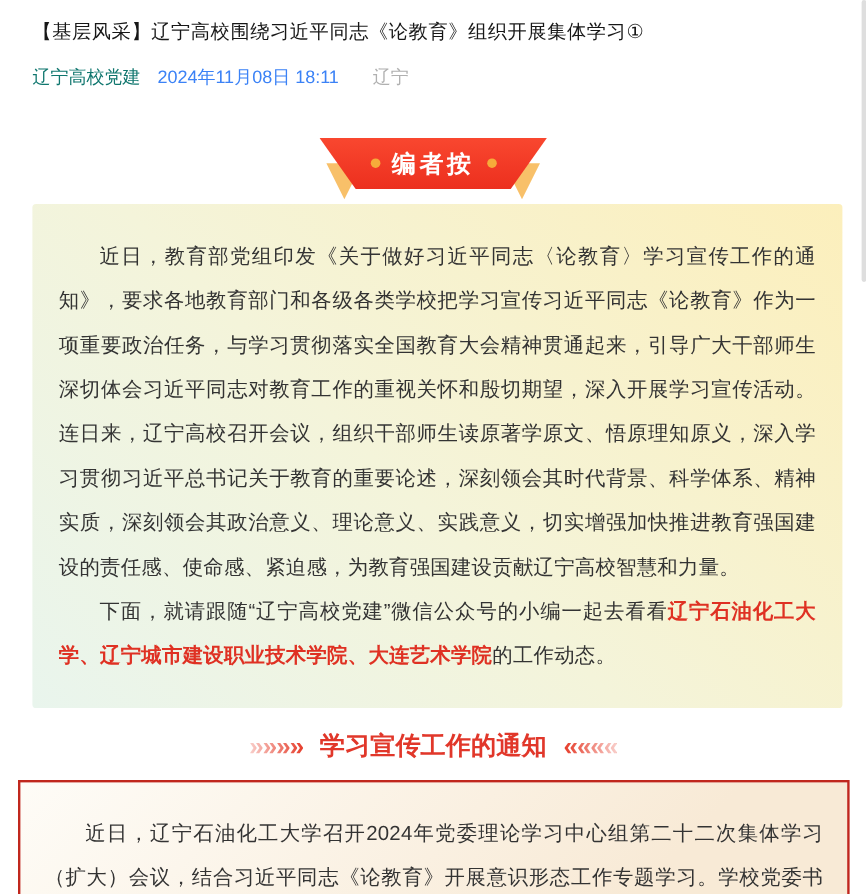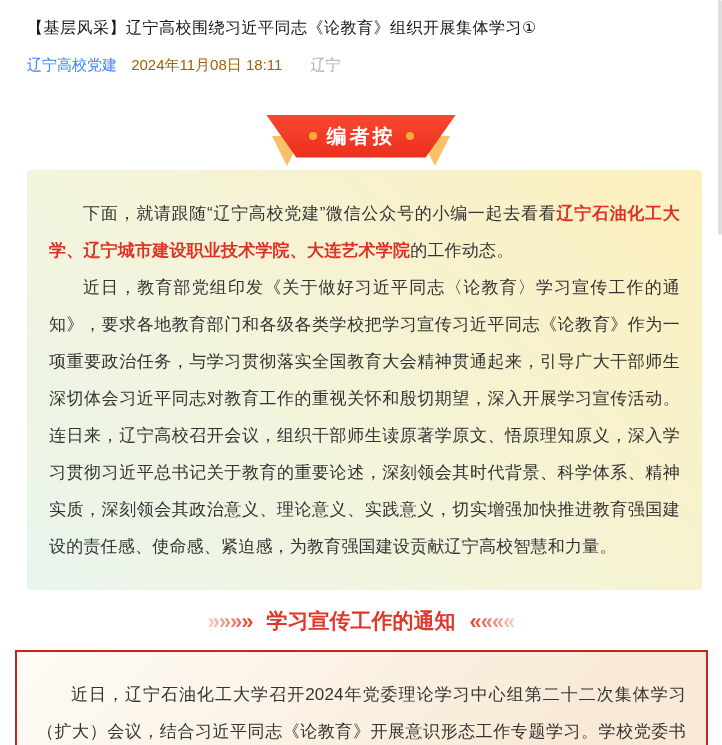--- a/index.html
+++ b/index.html
@@ -12,22 +12,22 @@
 
   
   .title{
     margin:14px 25px 12px 27px;width:672px;
     font-size:16px;font-weight:400;color:#171717;line-height:1.72;
     letter-spacing:.5px;
   }
 
   
   .byline{margin:13px 27px 0 27px;font-size:15px;line-height:20px;}
-  .byline .account{color:#3b82f6;font-weight:500;cursor:pointer;}
-  .byline .meta{color:#a16207;margin-left:10px;}
+  .byline .account{color:#0f766e;font-weight:500;cursor:pointer;}
+  .byline .meta{color:#3b82f6;margin-left:10px;}
   .byline .loc{color:#b0b0b0;margin-left:24px;}
 
   
   .ribbon-wrap{position:relative;width:190px;height:46px;margin:40px auto 0;}
   .ribbon-tail{position:absolute;width:0;height:0;bottom:-5px;
     border-left:15px solid transparent;border-right:15px solid transparent;
     border-top:30px solid #f8c069;}
   .ribbon-tail.left{left:6px;}
   .ribbon-tail.right{right:6px;}
   .ribbon-band{
@@ -102,22 +102,22 @@
     <div class="ribbon-tail left"></div>
     <div class="ribbon-tail right"></div>
     <div class="ribbon-band">
       <span class="gold-dot"></span>
       <span class="ribbon-label">编者按</span>
       <span class="gold-dot"></span>
     </div>
   </div>
 
   <div class="note-box">
+    <p>近日，教育部党组印发《关于做好习近平同志〈论教育〉学习宣传工作的通知》，要求各地教育部门和各级各类学校把学习宣传习近平同志《论教育》作为一项重要政治任务，与学习贯彻落实全国教育大会精神贯通起来，引导广大干部师生深切体会习近平同志对教育工作的重视关怀和殷切期望，深入开展学习宣传活动。连日来，辽宁高校召开会议，组织干部师生读原著学原文、悟原理知原义，深入学习贯彻习近平总书记关于教育的重要论述，深刻领会其时代背景、科学体系、精神实质，深刻领会其政治意义、理论意义、实践意义，切实增强加快推进教育强国建设的责任感、使命感、紧迫感，为教育强国建设贡献辽宁高校智慧和力量。</p>
     <p><span>下面，就请跟随“辽宁高校党建”微信公众号的小编一起去看看</span><span class="hl">辽宁石油化工大学、辽宁城市建设职业技术学院、大连艺术学院</span><span>的工作动态。</span></p>
-    <p>近日，教育部党组印发《关于做好习近平同志〈论教育〉学习宣传工作的通知》，要求各地教育部门和各级各类学校把学习宣传习近平同志《论教育》作为一项重要政治任务，与学习贯彻落实全国教育大会精神贯通起来，引导广大干部师生深切体会习近平同志对教育工作的重视关怀和殷切期望，深入开展学习宣传活动。连日来，辽宁高校召开会议，组织干部师生读原著学原文、悟原理知原义，深入学习贯彻习近平总书记关于教育的重要论述，深刻领会其时代背景、科学体系、精神实质，深刻领会其政治意义、理论意义、实践意义，切实增强加快推进教育强国建设的责任感、使命感、紧迫感，为教育强国建设贡献辽宁高校智慧和力量。</p>
   </div>
 
   <div class="section-header">
     <span class="chev left">»»»»</span><span>学习宣传工作的通知</span><span class="chev right">««««</span>
   </div>
 
   <div class="campus-box">
     <p>近日，辽宁石油化工大学召开2024年党委理论学习中心组第二十二次集体学习（扩大）会议，结合习近平同志《论教育》开展意识形态工作专题学习。学校党委书记郭长义主持会议并讲话。</p>
   </div>
 

